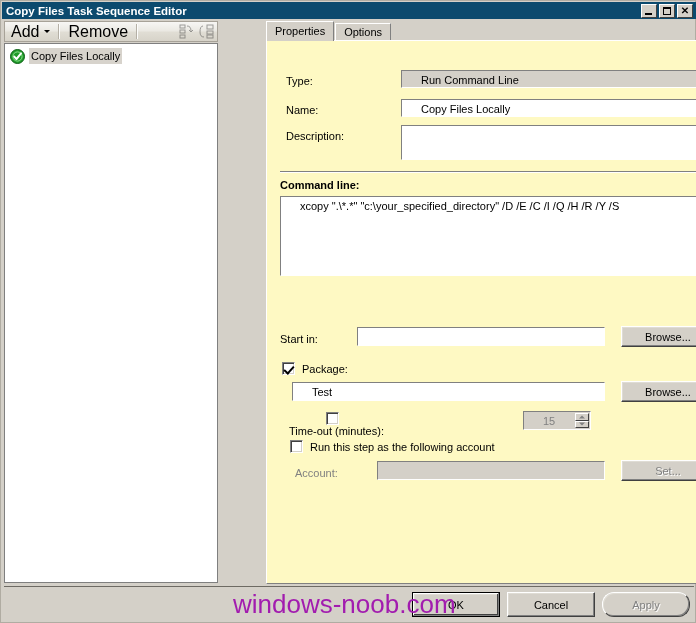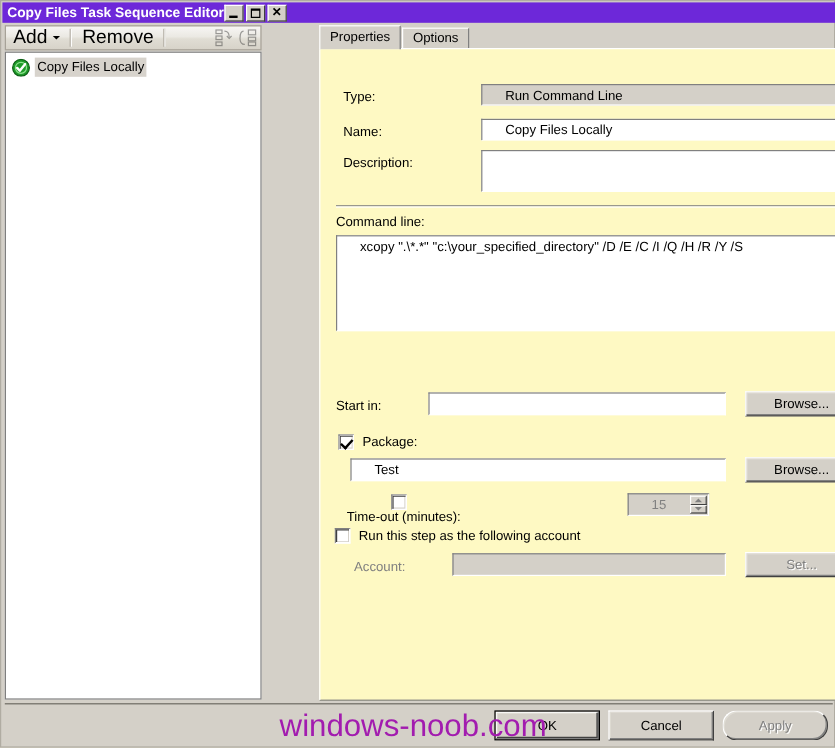--- a/index.html
+++ b/index.html
@@ -26,24 +26,24 @@
     box-sizing: border-box;
     border: 1px solid #b0aca2;
   }
 
   
   .titlebar {
     position: absolute;
     left: 1px; top: 1px;
     width: 694px;
     height: 17px;
-    background: #6d28d9;
+    background: #0c4a6e;
     display: flex;
     align-items: center;
-    justify-content: flex-start;
+    justify-content: space-between;
   }
   .titlebar-text {
     color: #ffffff;
     font-size: 11.5px;
     font-weight: bold;
     padding-left: 4px;
     letter-spacing: 0px;
     white-space: nowrap;
   }
   .titlebar-buttons {
@@ -515,21 +515,21 @@
             </div>
           <div class="scroll-track"></div>
           <div class="sb-btn down">
               <span class="arrow"></span>
             </div>
         </div>
       </div>
 
       <div class="hr-sep" style="left:13px; top:130px; width:440px;"></div>
 
-      <div class="field-label" style="left:13px; top:138px;">Command line:</div>
+      <div class="field-label" style="left:13px; top:138px;font-weight:bold;">Command line:</div>
       <div class="sunken" style="left:13px; top:155px; width:440px; height:80px;">
         <div class="sunken-inner" style="padding-right:18px; white-space:normal; word-break:break-all;">xcopy ".\*.*" "c:\your_specified_directory" /D /E /C /I /Q /H /R /Y /S</div>
         <div class="scroll-col">
           <div class="sb-btn up">
               <span class="arrow"></span>
             </div>
           <div class="scroll-track"></div>
           <div class="sb-btn down">
               <span class="arrow"></span>
             </div>
@@ -565,21 +565,21 @@
         <div class="spinner">
           <div class="spin-btn up">
               <span class="arrow"></span>
             </div>
           <div class="spin-btn down">
               <span class="arrow"></span>
             </div>
         </div>
       </div>
 
-      <div class="chk-row" style="left:12px; top:399px;justify-content:flex-end;">
+      <div class="chk-row" style="left:23px; top:399px;justify-content:flex-end;">
         <span class="chk"></span>
         <span class="chk-label">Run this step as the following account</span>
       </div>
 
       <div class="field-label disabled-text" style="left:28px; top:426px;">Account:</div>
       <div class="sunken readonly" style="left:110px; top:420px; width:228px; height:19px;">
         <div class="sunken-inner disabled-text"></div>
       </div>
       <div class="btn disabled" style="left:354px; top:419px; width:94px; height:21px;">
         <span>Set...</span>

